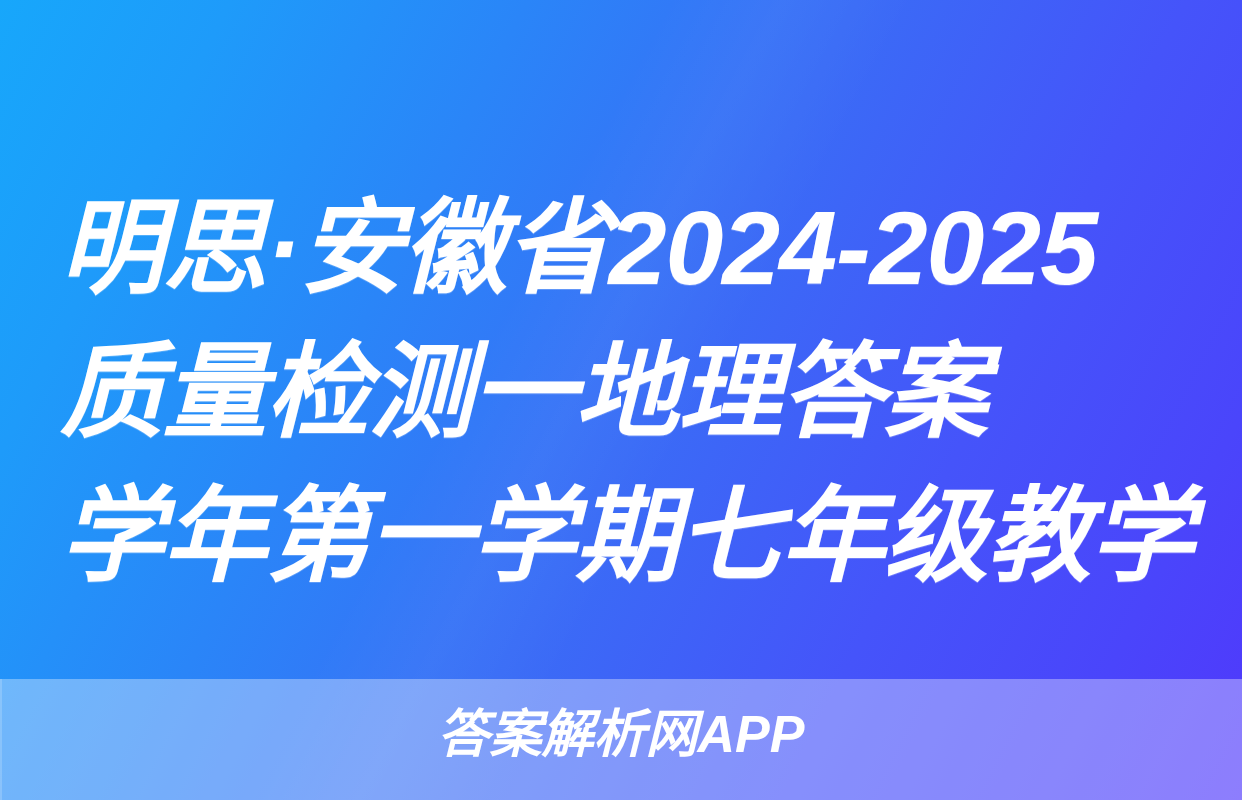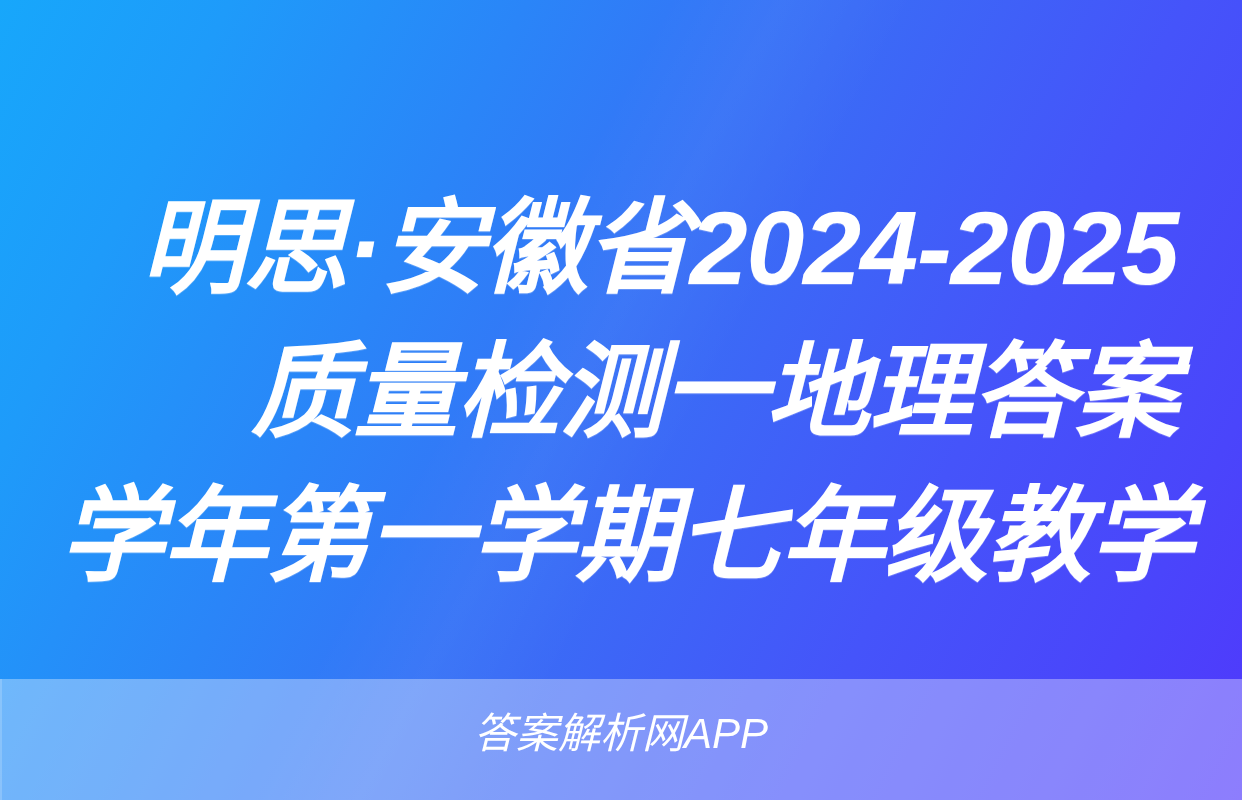--- a/index.html
+++ b/index.html
@@ -43,25 +43,25 @@
       rgba(255,255,255,0.00) 40%,
       rgba(255,255,255,0.035) 47%,
       rgba(255,255,255,0.00) 55%
     );
   }
 
   
   .title-block {
     position: absolute;
     left: 0;
-    right: 4px;
+    right: 12px;
     top: 176px;
     padding: 0 60px;
     box-sizing: border-box;
-    text-align: right;
+    text-align: left;
   }
 
   .title-line {
     display: block;
     color: #ffffff;
     font-size: 104px;
     line-height: 144px;
     font-weight: 700;
     font-style: italic;
     letter-spacing: -1px;
@@ -90,23 +90,23 @@
     background: rgba(255, 255, 255, 0.18);
   }
 
   .footer-brand {
     position: absolute;
     left: 0;
     right: 0;
     top: 703px;
     text-align: center;
     color: #ffffff;
-    font-size: 42px;
+    font-size: 52px;
     line-height: 62px;
-    font-weight: 400;
+    font-weight: 700;
     font-style: italic;
     letter-spacing: 0px;
     white-space: nowrap;
   }
 </style>
 </head>
 <body>
 
 <div class="cover-card">
 

